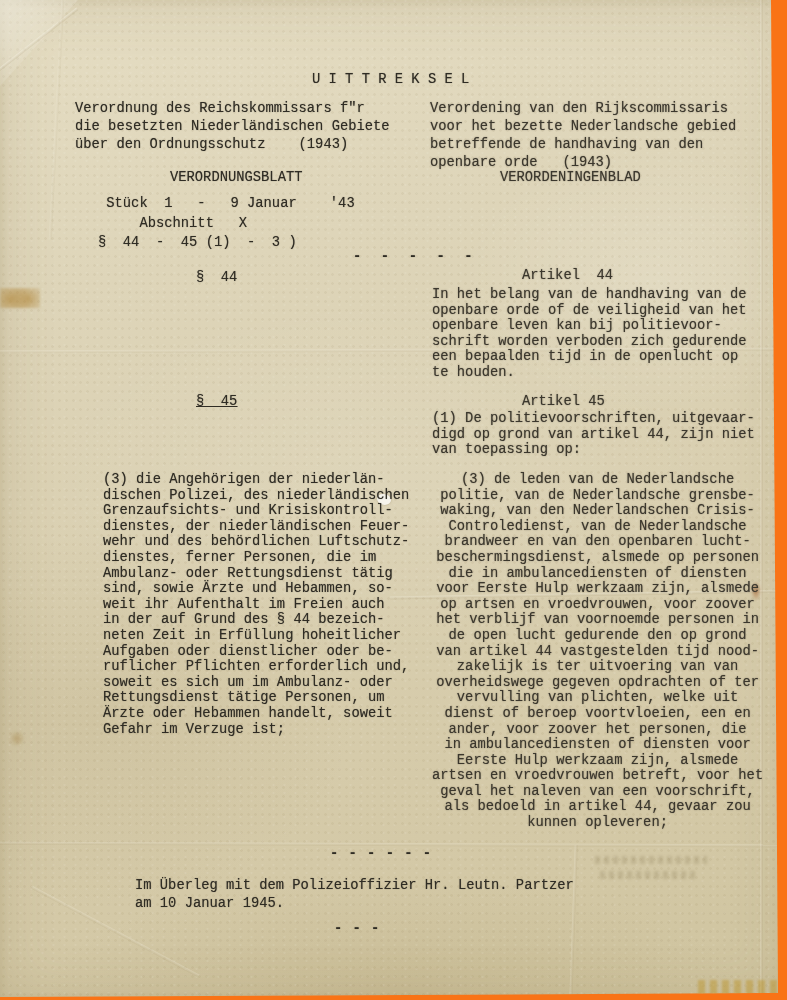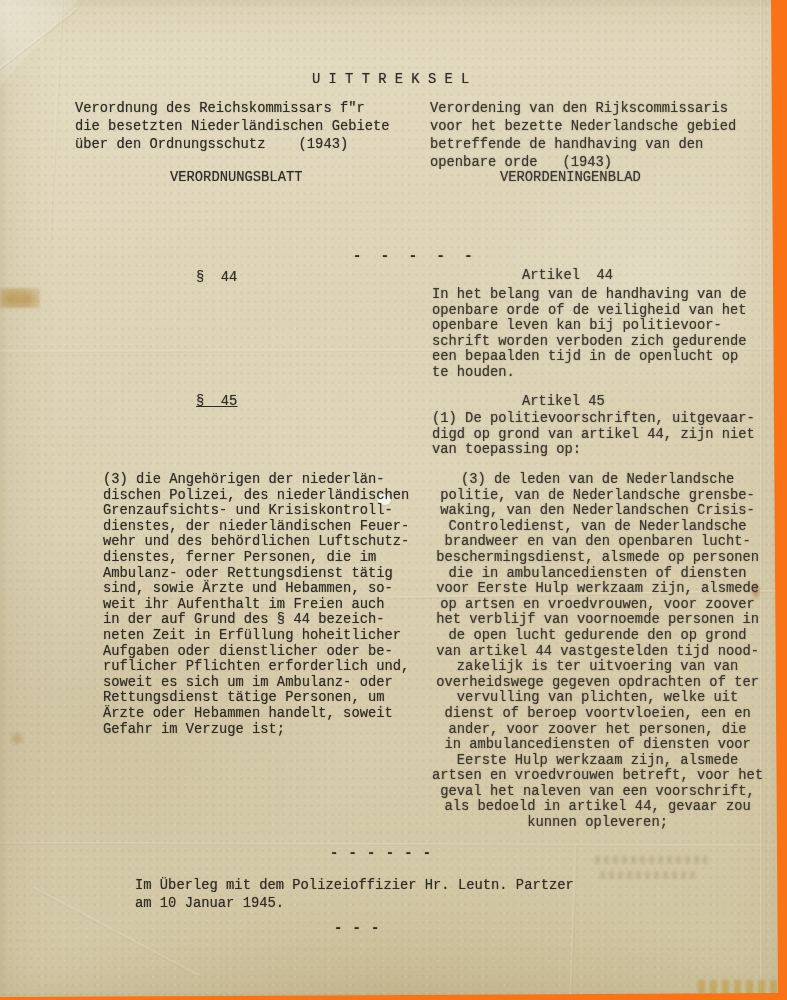--- a/index.html
+++ b/index.html
@@ -110,20 +110,23 @@
 die besetzten Niederländischen Gebiete
 über den Ordnungsschutz    (1943)</div>
   <div class="tw hdr right-col" style="left:430px; top:100px;">Verordening van den Rijkscommissaris
 voor het bezette Nederlandsche gebied
 betreffende de handhaving van den
 openbare orde   (1943)</div>
 
   <div class="tw" style="left:170px; top:170px;">VERORDNUNGSBLATT</div>
   <div class="tw right-col" style="left:500px; top:170px;">VERORDENINGENBLAD</div>
 
+  <div class="tw issue" style="left:98px; top:194px;"> Stück  1   -   9 Januar    '43
+     Abschnitt   X
+§  44  -  45 (1)  -  3 )</div>
 
   <div class="tw sep" style="left:353px; top:249px;">-  -  -  -  -</div>
 
   <div class="tw heading" style="left:196px; top:270px;">§  44</div>
   <div class="tw heading right-col" style="left:522px; top:268px;text-align:center;">Artikel  44</div>
   <div class="tw right-col" style="left:432px; top:287px;">In het belang van de handhaving van de
 openbare orde of de veiligheid van het
 openbare leven kan bij politievoor-
 schrift worden verboden zich gedurende
 een bepaalden tijd in de openlucht op

